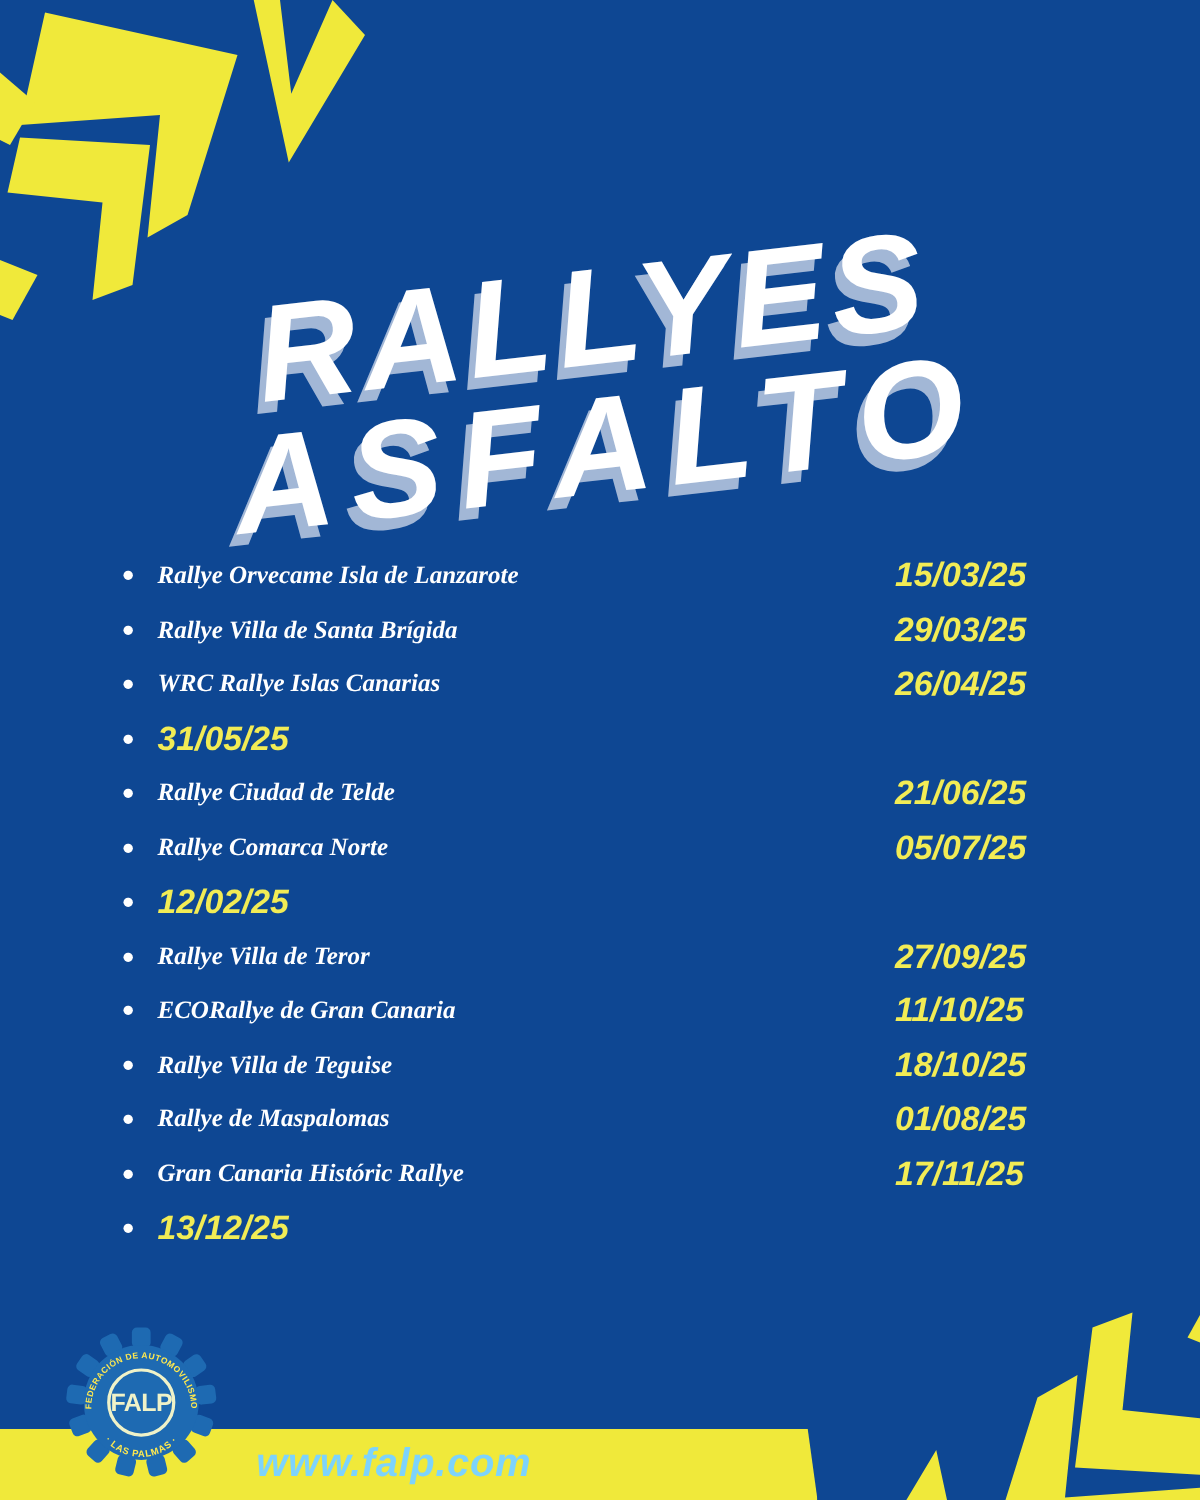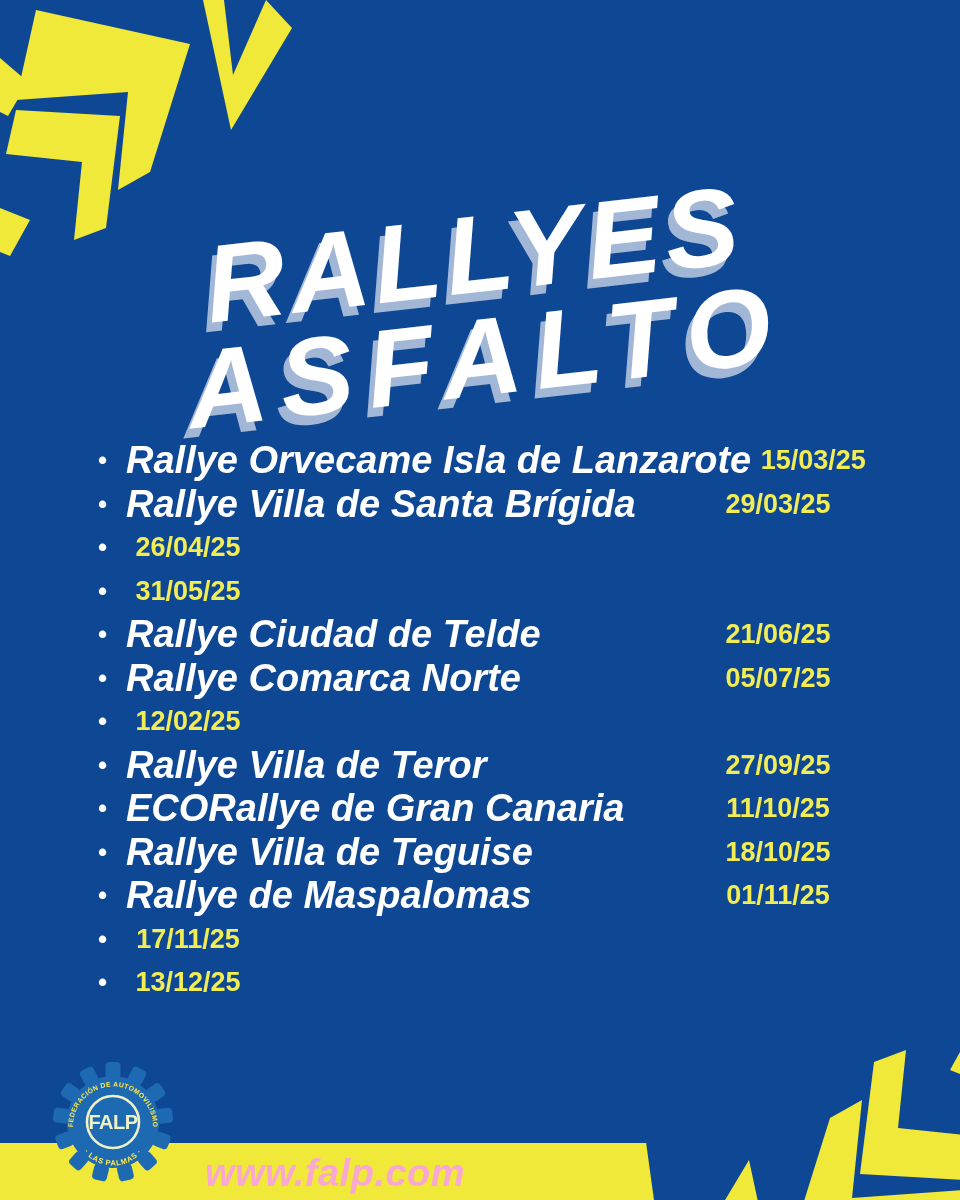--- a/index.html
+++ b/index.html
@@ -30,36 +30,36 @@
   }
   .event-row{
     height:43.5px;display:flex;align-items:center;
   }
   .event-bullet{
     color:#FFFFFF;font-weight:bold;font-size:26px;
     width:28px;flex:none;
   }
   .event-name{
     color:#FFFFFF;font-weight:bold;font-style:italic;
-    font-size:38px;flex:1 1 auto;white-space:nowrap;
+    font-size:20px;flex:1 1 auto;white-space:nowrap;font-family:Liberation Serif, serif;
   }
   .event-date{
-    color:#F2EC55;font-weight:bold;
-    font-size:27px;width:124px;flex:none;text-align:center;
+    color:#F2EC55;font-weight:bold;font-style:italic;
+    font-size:27px;width:124px;flex:none;text-align:left;
   }
 
   .footer-band{
     position:absolute;left:0;top:1143px;width:654px;height:57px;
     background:#F0E93A;
     clip-path:polygon(0 0,98.8% 0,100% 100%,0 100%);
   }
   .website{
     position:absolute;left:205px;top:1152px;
-    color:#f9a8d4;font-weight:bold;font-style:italic;
-    font-size:38px;letter-spacing:0.5px;
+    color:#7dd3fc;font-weight:bold;font-style:italic;
+    font-size:32px;letter-spacing:0.5px;
   }
   #falp-logo{position:absolute;left:52px;top:1058px;}
 </style>
 </head>
 <body>
 
 <svg id="decor-tl" class="decor" width="300" height="260" viewBox="0 0 300 260" aria-hidden="true">
   <g id="chevron-cluster" fill="#F0E93A">
     <polygon points="203,0 231,130 292,28 266,0 233,75 224,0"></polygon>
     <polygon points="36,10 190,44 150,172 118,190 128,92 16,100"></polygon>
@@ -86,20 +86,21 @@
   </div>
 
   <div class="event-row">
     <span class="event-bullet">•</span>
     <span class="event-name">Rallye Villa de Santa Brígida</span>
     <span class="event-date">29/03/25</span>
   </div>
 
   <div class="event-row">
     <span class="event-bullet">•</span>
+    <span class="event-name">WRC Rallye Islas Canarias</span>
     <span class="event-date">26/04/25</span>
   </div>
 
   <div class="event-row">
     <span class="event-bullet">•</span>
     <span class="event-date">31/05/25</span>
   </div>
 
   <div class="event-row">
     <span class="event-bullet">•</span>
@@ -132,25 +133,26 @@
 
   <div class="event-row">
     <span class="event-bullet">•</span>
     <span class="event-name">Rallye Villa de Teguise</span>
     <span class="event-date">18/10/25</span>
   </div>
 
   <div class="event-row">
     <span class="event-bullet">•</span>
     <span class="event-name">Rallye de Maspalomas</span>
-    <span class="event-date">01/11/25</span>
+    <span class="event-date">01/08/25</span>
   </div>
 
   <div class="event-row">
     <span class="event-bullet">•</span>
+    <span class="event-name">Gran Canaria Históric Rallye</span>
     <span class="event-date">17/11/25</span>
   </div>
 
   <div class="event-row">
     <span class="event-bullet">•</span>
     <span class="event-date">13/12/25</span>
   </div>
 </div>
 
 <div class="footer-band"></div>

